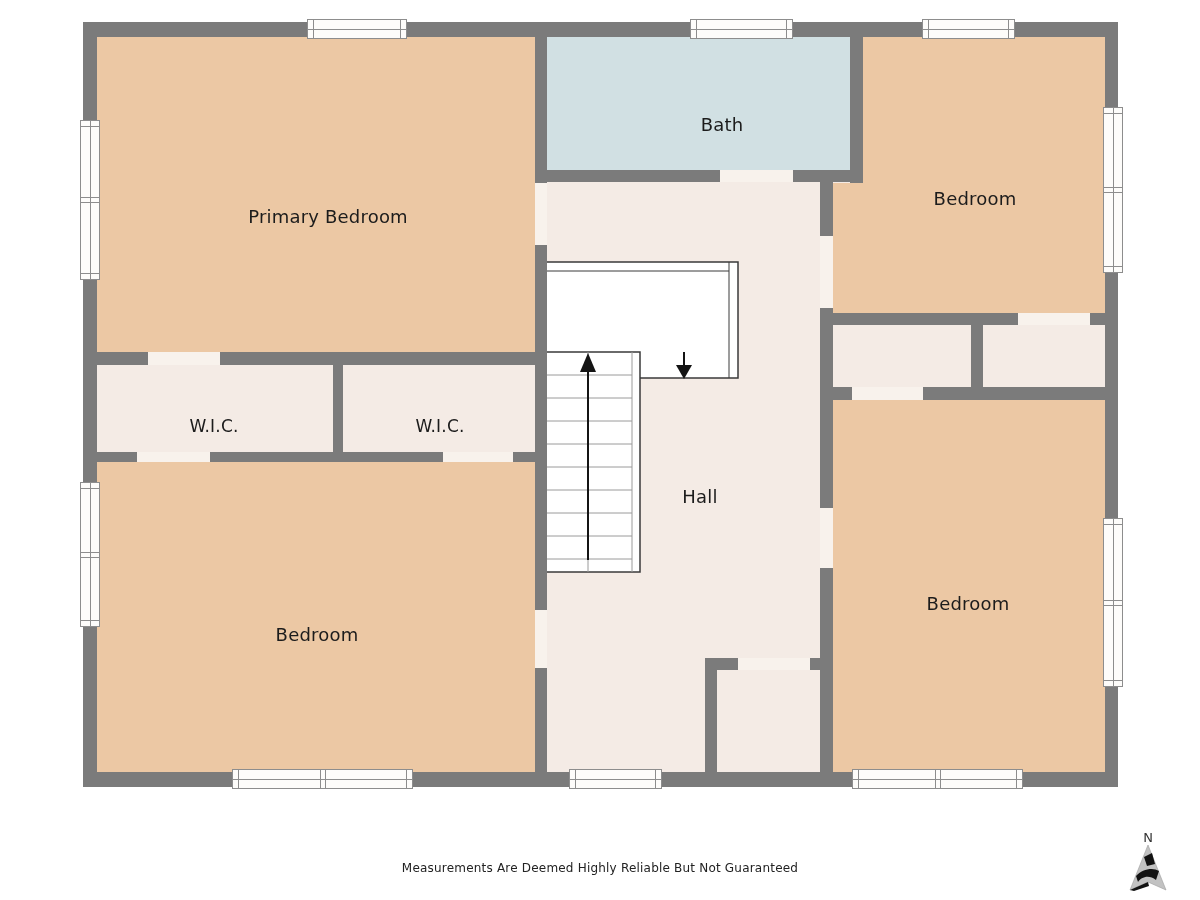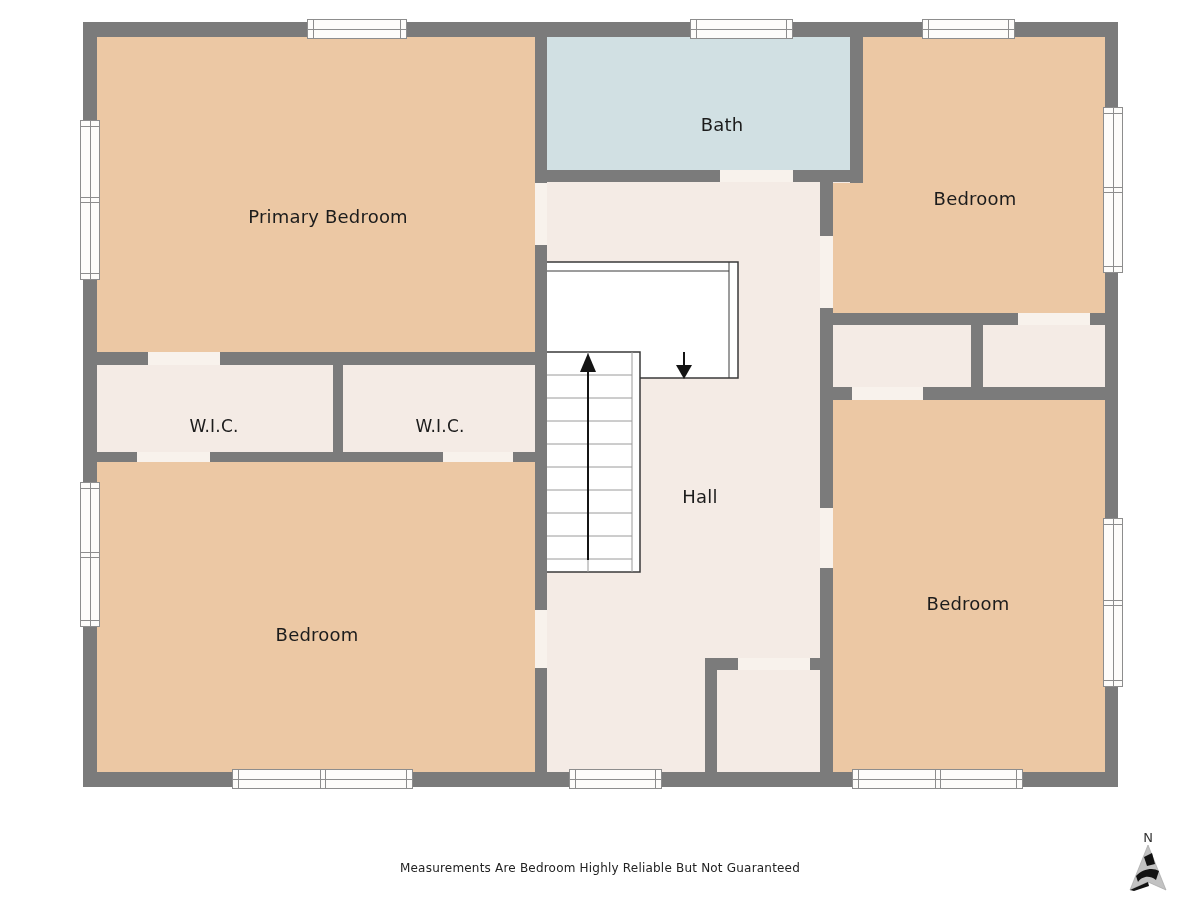--- a/index.html
+++ b/index.html
@@ -187,21 +187,21 @@
 
   <div class="lab" style="left:316px;top:216px;margin-left:12px;">Primary Bedroom</div>
   <div class="lab" style="left:722px;top:124px;">Bath</div>
   <div class="lab" style="left:975px;top:198px;">Bedroom</div>
   <div class="lab small" style="left:214px;top:426px;">W.I.C.</div>
   <div class="lab small" style="left:440px;top:426px;">W.I.C.</div>
   <div class="lab" style="left:700px;top:496px;">Hall</div>
   <div class="lab" style="left:317px;top:634px;">Bedroom</div>
   <div class="lab" style="left:968px;top:603px;">Bedroom</div>
 
-  <div class="disclaimer">Measurements Are Bedroom Highly Reliable But Not Guaranteed</div>
+  <div class="disclaimer">Measurements Are Deemed Highly Reliable But Not Guaranteed</div>
 
   <div class="north-n">N</div>
   <svg class="compass-svg" style="left:1122px;top:840px;" width="52" height="56" viewBox="0 0 52 56">
     <polygon points="26,5 44,50 26,42 8,50" fill="#c2c2c2" stroke="#9c9c9c" stroke-width="0.6"></polygon>
     <path d="M14,36 C20,29 31,27 37,31 L34,40 C27,34 19,37 16,42 Z" fill="#121212"></path>
     <path d="M22,17 L30,13 L33,24 L25,26 Z" fill="#121212"></path>
     <path d="M8,50 L26,42 L27,46 L12,51 Z" fill="#121212"></path>
   </svg>
 
 </div>

